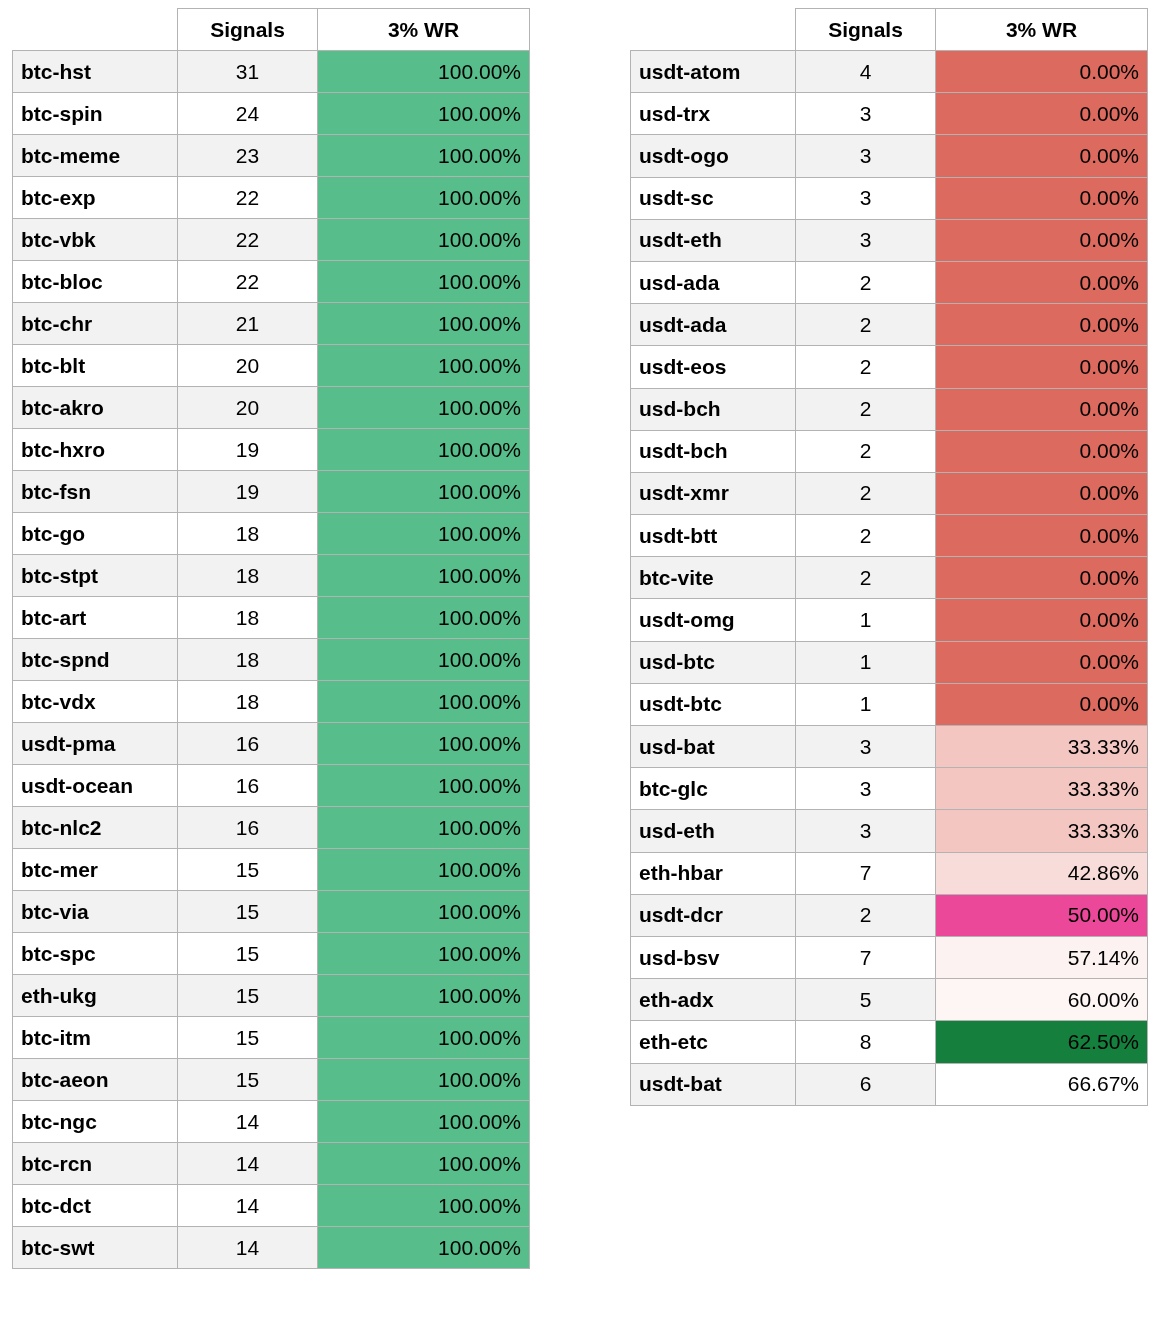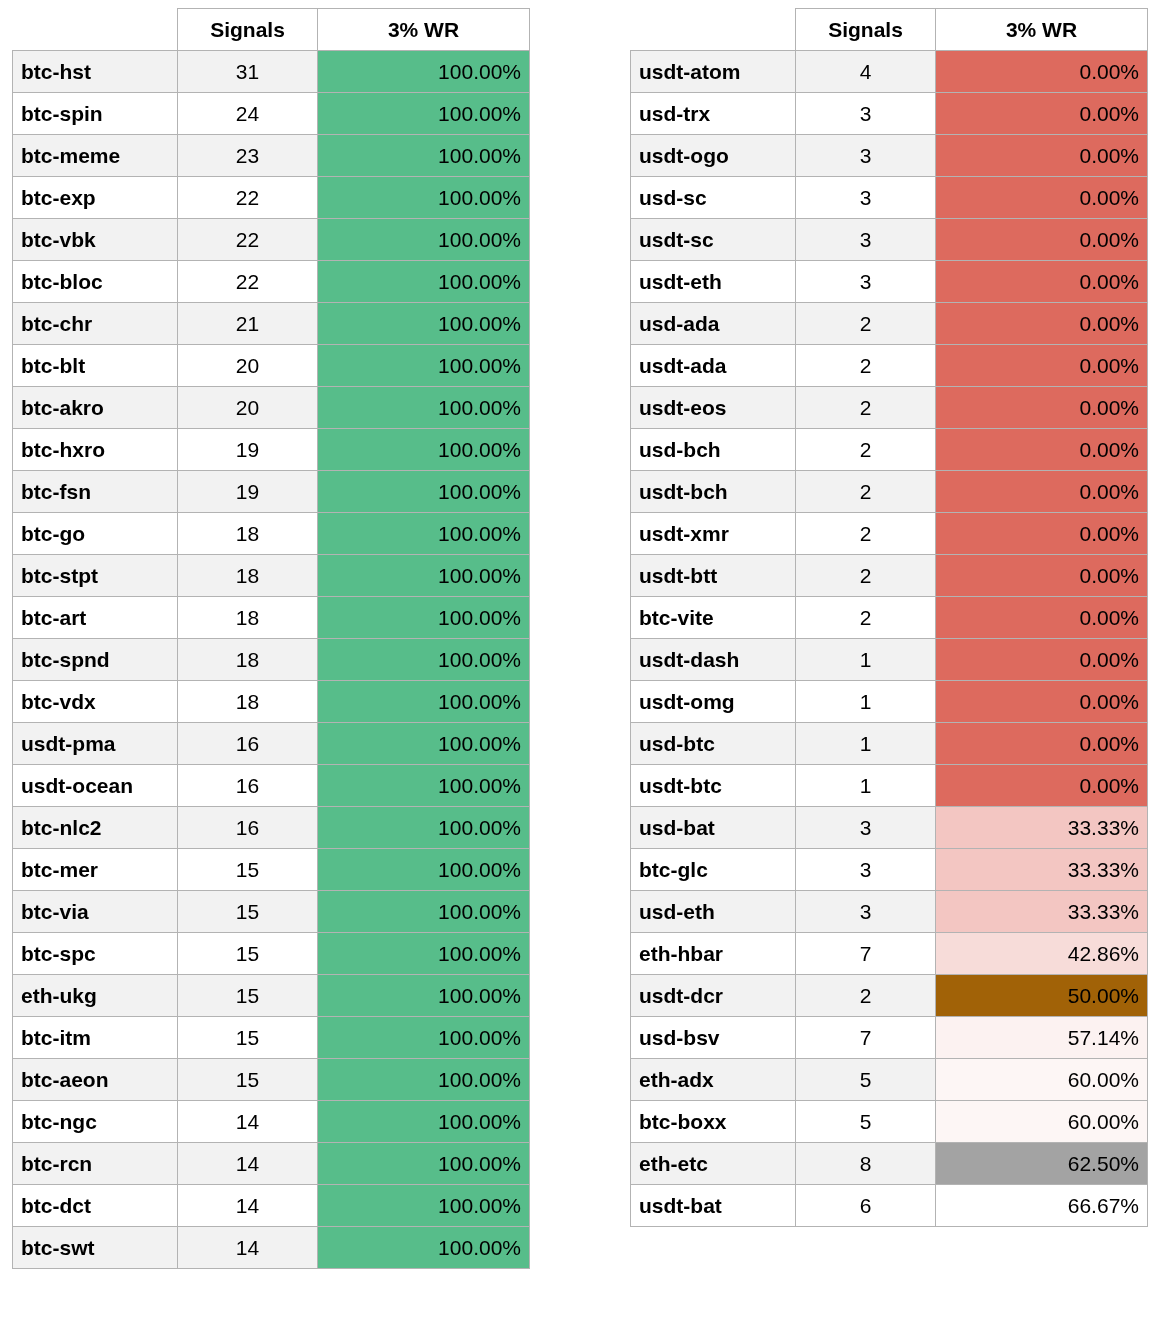--- a/index.html
+++ b/index.html
@@ -264,25 +264,20 @@
           <td class="pair">usd-trx</td>
           <td class="signals">3</td>
           <td class="wr" style="background-color: rgb(221, 106, 94);">0.00%</td>
         </tr>
         <tr>
           <td class="pair">usdt-ogo</td>
           <td class="signals">3</td>
           <td class="wr" style="background-color: rgb(221, 106, 94);">0.00%</td>
         </tr>
         <tr>
-          <td class="pair">usd-sc</td>
-          <td class="signals">3</td>
-          <td class="wr" style="background-color: rgb(221, 106, 94);">0.00%</td>
-        </tr>
-        <tr>
           <td class="pair">usdt-sc</td>
           <td class="signals">3</td>
           <td class="wr" style="background-color: rgb(221, 106, 94);">0.00%</td>
         </tr>
         <tr>
           <td class="pair">usdt-eth</td>
           <td class="signals">3</td>
           <td class="wr" style="background-color: rgb(221, 106, 94);">0.00%</td>
         </tr>
         <tr>
@@ -316,25 +311,20 @@
           <td class="wr" style="background-color: rgb(221, 106, 94);">0.00%</td>
         </tr>
         <tr>
           <td class="pair">usdt-btt</td>
           <td class="signals">2</td>
           <td class="wr" style="background-color: rgb(221, 106, 94);">0.00%</td>
         </tr>
         <tr>
           <td class="pair">btc-vite</td>
           <td class="signals">2</td>
-          <td class="wr" style="background-color: rgb(221, 106, 94);">0.00%</td>
-        </tr>
-        <tr>
-          <td class="pair">usdt-dash</td>
-          <td class="signals">1</td>
           <td class="wr" style="background-color: rgb(221, 106, 94);">0.00%</td>
         </tr>
         <tr>
           <td class="pair">usdt-omg</td>
           <td class="signals">1</td>
           <td class="wr" style="background-color: rgb(221, 106, 94);">0.00%</td>
         </tr>
         <tr>
           <td class="pair">usd-btc</td>
           <td class="signals">1</td>
@@ -361,41 +351,36 @@
           <td class="wr" style="background-color: rgb(243, 198, 194);">33.33%</td>
         </tr>
         <tr>
           <td class="pair">eth-hbar</td>
           <td class="signals">7</td>
           <td class="wr" style="background-color: rgb(247, 220, 217);">42.86%</td>
         </tr>
         <tr>
           <td class="pair">usdt-dcr</td>
           <td class="signals">2</td>
-          <td class="wr" style="background-color: #a16207;">50.00%</td>
+          <td class="wr" style="background-color: #ec4899;">50.00%</td>
         </tr>
         <tr>
           <td class="pair">usd-bsv</td>
           <td class="signals">7</td>
           <td class="wr" style="background-color: rgb(252, 242, 241);">57.14%</td>
         </tr>
         <tr>
           <td class="pair">eth-adx</td>
           <td class="signals">5</td>
           <td class="wr" style="background-color: rgb(253, 246, 245);">60.00%</td>
         </tr>
         <tr>
-          <td class="pair">btc-boxx</td>
-          <td class="signals">5</td>
-          <td class="wr" style="background-color: rgb(253, 246, 245);">60.00%</td>
-        </tr>
-        <tr>
           <td class="pair">eth-etc</td>
           <td class="signals">8</td>
-          <td class="wr" style="background-color: #a3a3a3;">62.50%</td>
+          <td class="wr" style="background-color: #15803d;">62.50%</td>
         </tr>
         <tr>
           <td class="pair">usdt-bat</td>
           <td class="signals">6</td>
           <td class="wr" style="background-color: rgb(255, 255, 255);">66.67%</td>
         </tr>
       </tbody>
   </table>
 
 </div>

